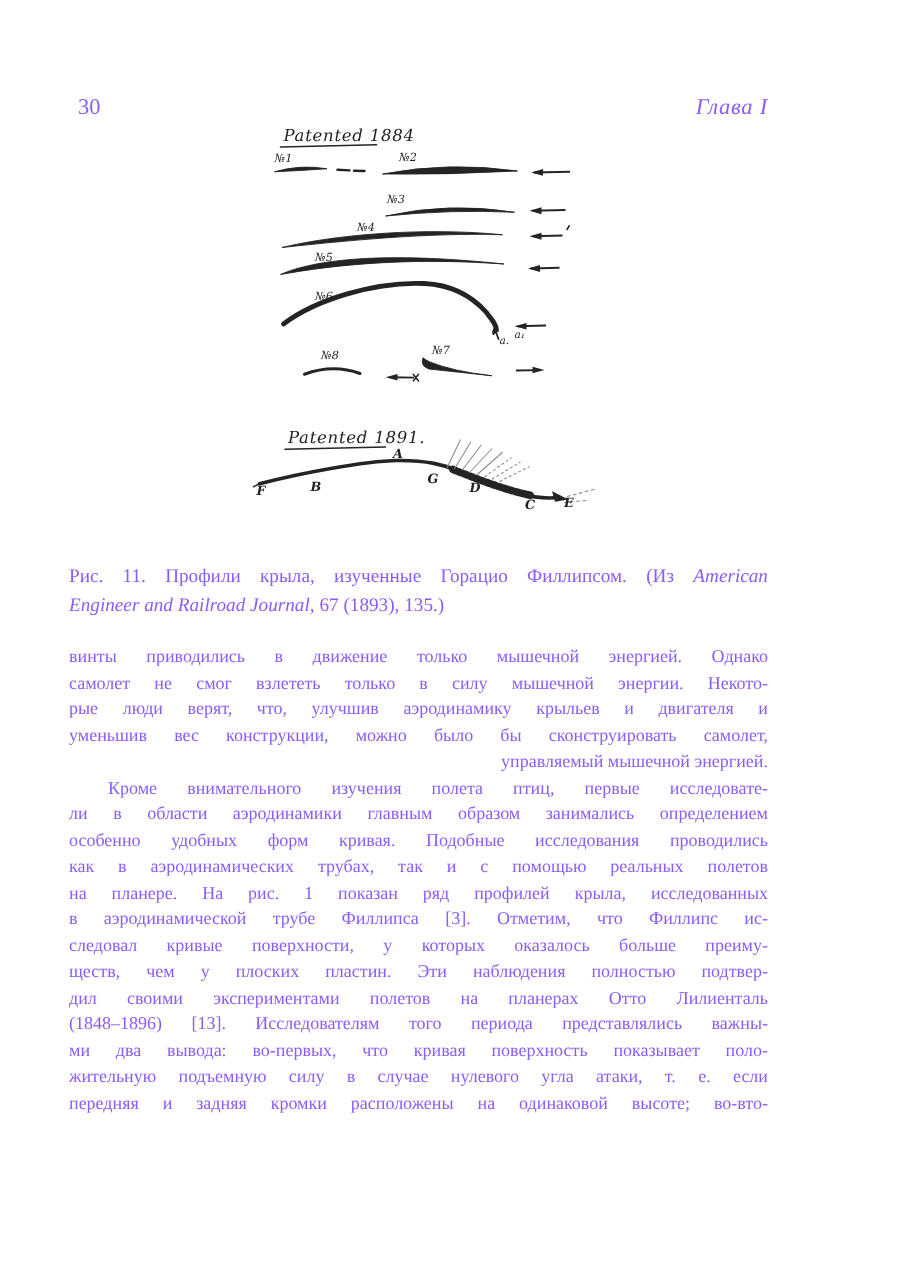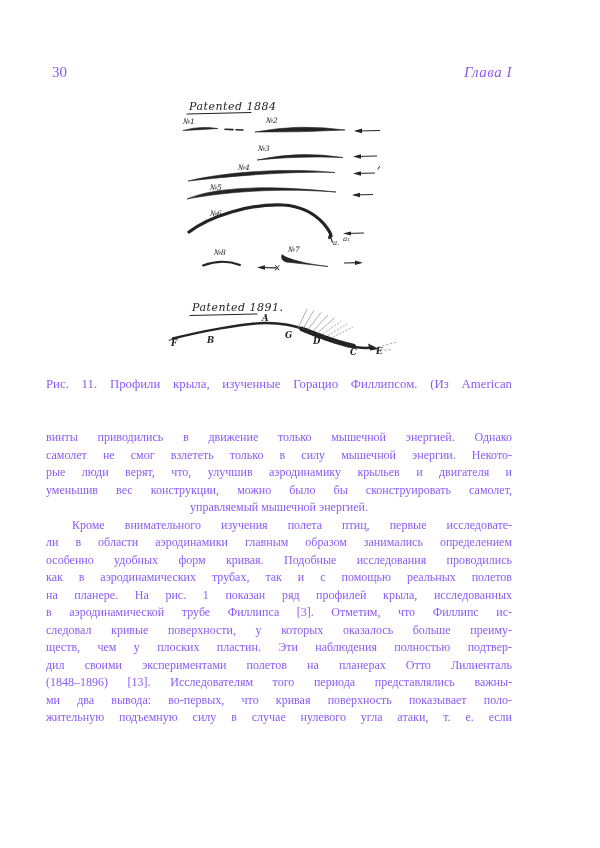--- a/index.html
+++ b/index.html
@@ -9,40 +9,40 @@
     background:#ffffff;
     font-family:"Liberation Serif", serif;
     color:#8b5cf6;
     overflow:hidden;
   }
   
   .header{position:absolute;left:46px;top:64px;width:466px;height:20px;font-size:15px;}
   .pagenum{position:absolute;left:6px;top:0;}
   .chapter{position:absolute;left:0;right:0;text-align:right;font-style:italic;letter-spacing:.5px;}
   
-  .fig{position:absolute;left:150px;top:95px;width:260px;height:270px;}
+  .fig{position:absolute;left:150px;top:79px;width:260px;height:270px;}
   .fig svg{display:block;width:260px;height:270px;}
   .hand{font-family:"DejaVu Serif", serif;font-style:italic;fill:#222;}
   .hlbl{font-size:11px;letter-spacing:.5px;}
   .plbl{font-size:7.5px;}
   .llbl{font-size:8.5px;font-weight:bold;}
   .alb{font-size:7px;}
   .ink{stroke:#242424;fill:none;stroke-linecap:round;}
   .lens{fill:#242424;stroke:#242424;stroke-width:.6;}
   .arr{stroke:#242424;stroke-width:1.2;fill:none;}
   .head{fill:#242424;stroke:none;}
   .hatch{stroke:#8a8a8a;stroke-width:.7;fill:none;}
   
   .caption{position:absolute;left:46px;top:375px;width:466px;font-size:12.8px;line-height:19px;}
   .jcap{text-align:justify;text-align-last:justify;}
-  .it{}
+  .it{font-style:italic;}
   
   .bodytext{position:absolute;left:46px;top:429px;width:466px;font-size:12px;line-height:17.5px;}
   .jline{text-align:justify;text-align-last:justify;white-space:normal;}
-  .lline{text-align:center;}
+  .lline{text-align:right;}
   .indent{text-indent:26px;}
 </style>
 </head>
 <body>
 
 <div class="page">
 
   <div class="header">
     <span class="pagenum">30</span>
     <span class="chapter">Глава I</span>
@@ -124,20 +124,21 @@
       <text x="112" y="226" class="hand llbl">A</text>
       <text x="135" y="243" class="hand llbl">G</text>
       <text x="163" y="249" class="hand llbl">D</text>
       <text x="200" y="260" class="hand llbl">C</text>
       <text x="226" y="259" class="hand llbl">E</text>
     </svg>
   </div>
 
   <div class="caption">
     <div class="jcap"><span>Рис. 11. Профили крыла, изученные Горацио Филлипсом. (Из</span> <span class="it">American</span></div>
+    <div><span class="it">Engineer and Railroad Journal</span><span>, 67 (1893), 135.)</span></div>
   </div>
 
   <div class="bodytext">
     <div>
       <div class="jline">винты приводились в движение только мышечной энергией. Однако</div>
       <div class="jline">самолет не смог взлететь только в силу мышечной энергии. Некото-</div>
       <div class="jline">рые люди верят, что, улучшив аэродинамику крыльев и двигателя и</div>
       <div class="jline">уменьшив вес конструкции, можно было бы сконструировать самолет,</div>
       <div class="lline">управляемый мышечной энергией.</div>
     </div>
@@ -147,16 +148,17 @@
       <div class="jline">особенно удобных форм кривая. Подобные исследования проводились</div>
       <div class="jline">как в аэродинамических трубах, так и с помощью реальных полетов</div>
       <div class="jline">на планере. На рис. 1 показан ряд профилей крыла, исследованных</div>
       <div class="jline">в аэродинамической трубе Филлипса [3]. Отметим, что Филлипс ис-</div>
       <div class="jline">следовал кривые поверхности, у которых оказалось больше преиму-</div>
       <div class="jline">ществ, чем у плоских пластин. Эти наблюдения полностью подтвер-</div>
       <div class="jline">дил своими экспериментами полетов на планерах Отто Лилиенталь</div>
       <div class="jline">(1848–1896) [13]. Исследователям того периода представлялись важны-</div>
       <div class="jline">ми два вывода: во-первых, что кривая поверхность показывает поло-</div>
       <div class="jline">жительную подъемную силу в случае нулевого угла атаки, т. е. если</div>
+      <div class="jline">передняя и задняя кромки расположены на одинаковой высоте; во-вто-</div>
     </div>
   </div>
 
 </div>
 
 </body></html>

